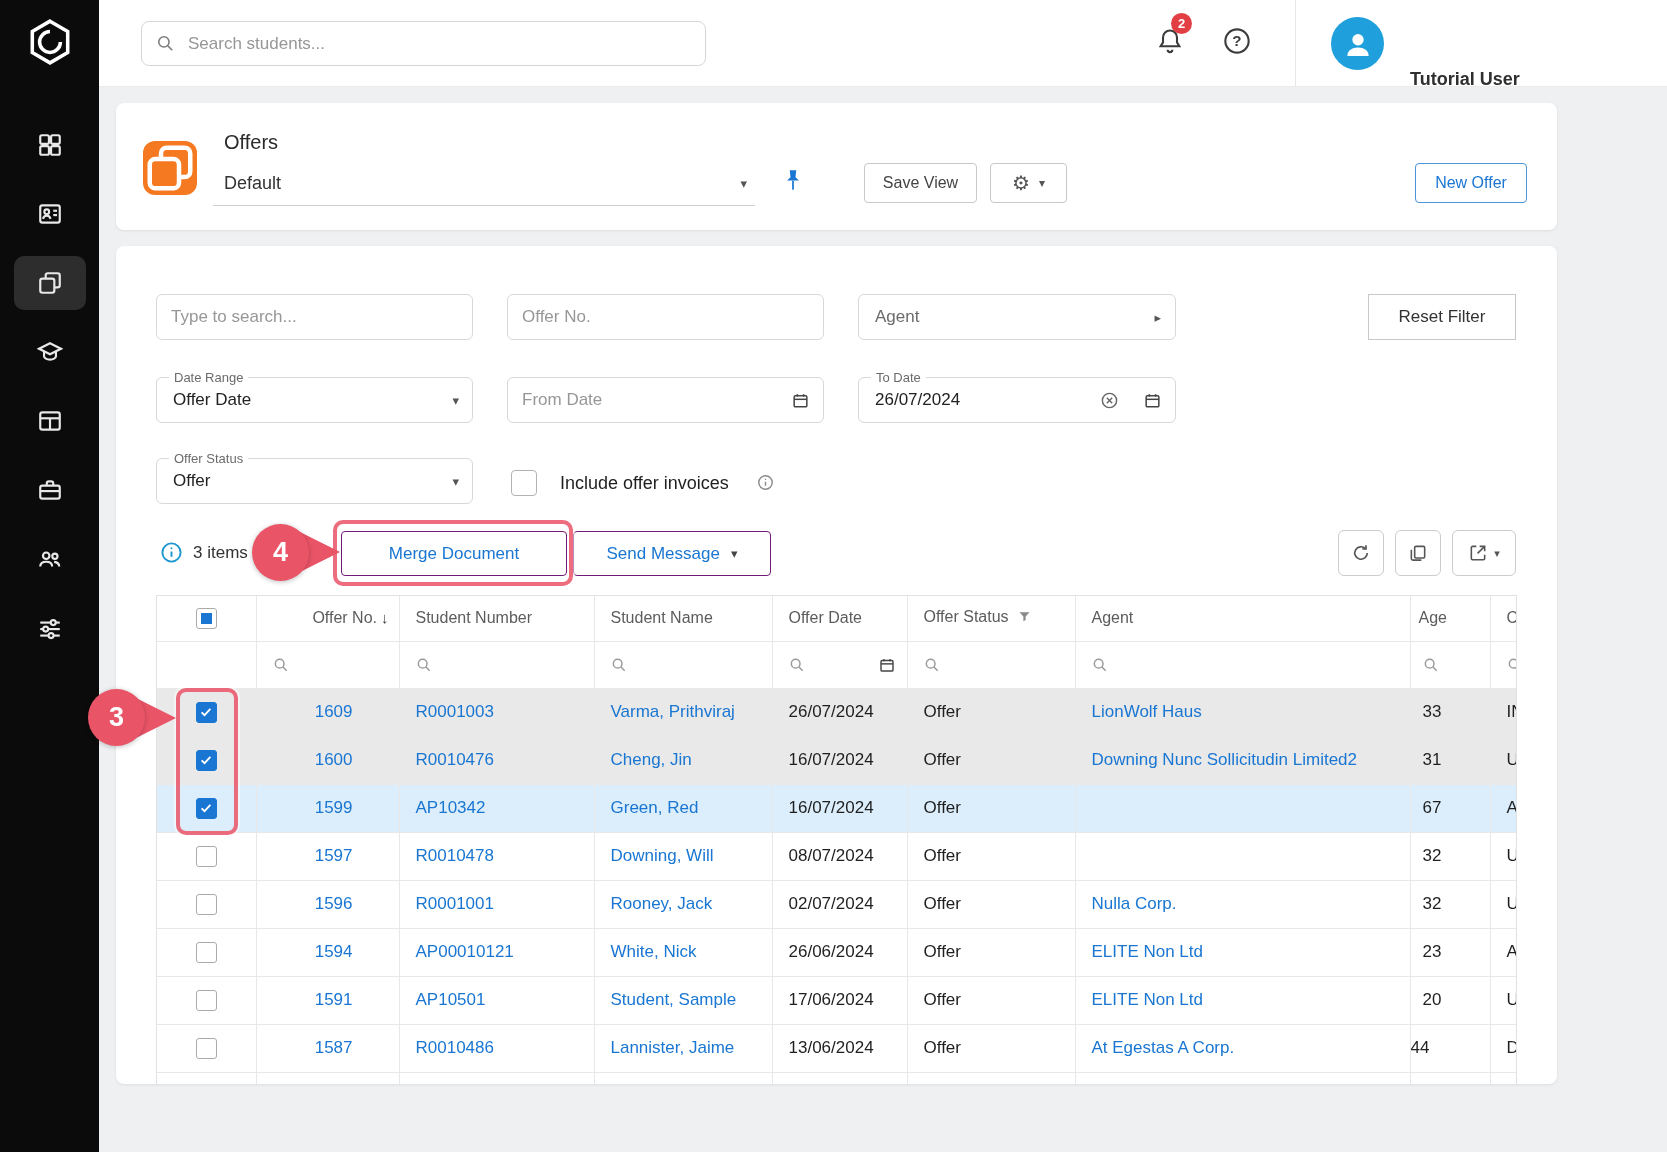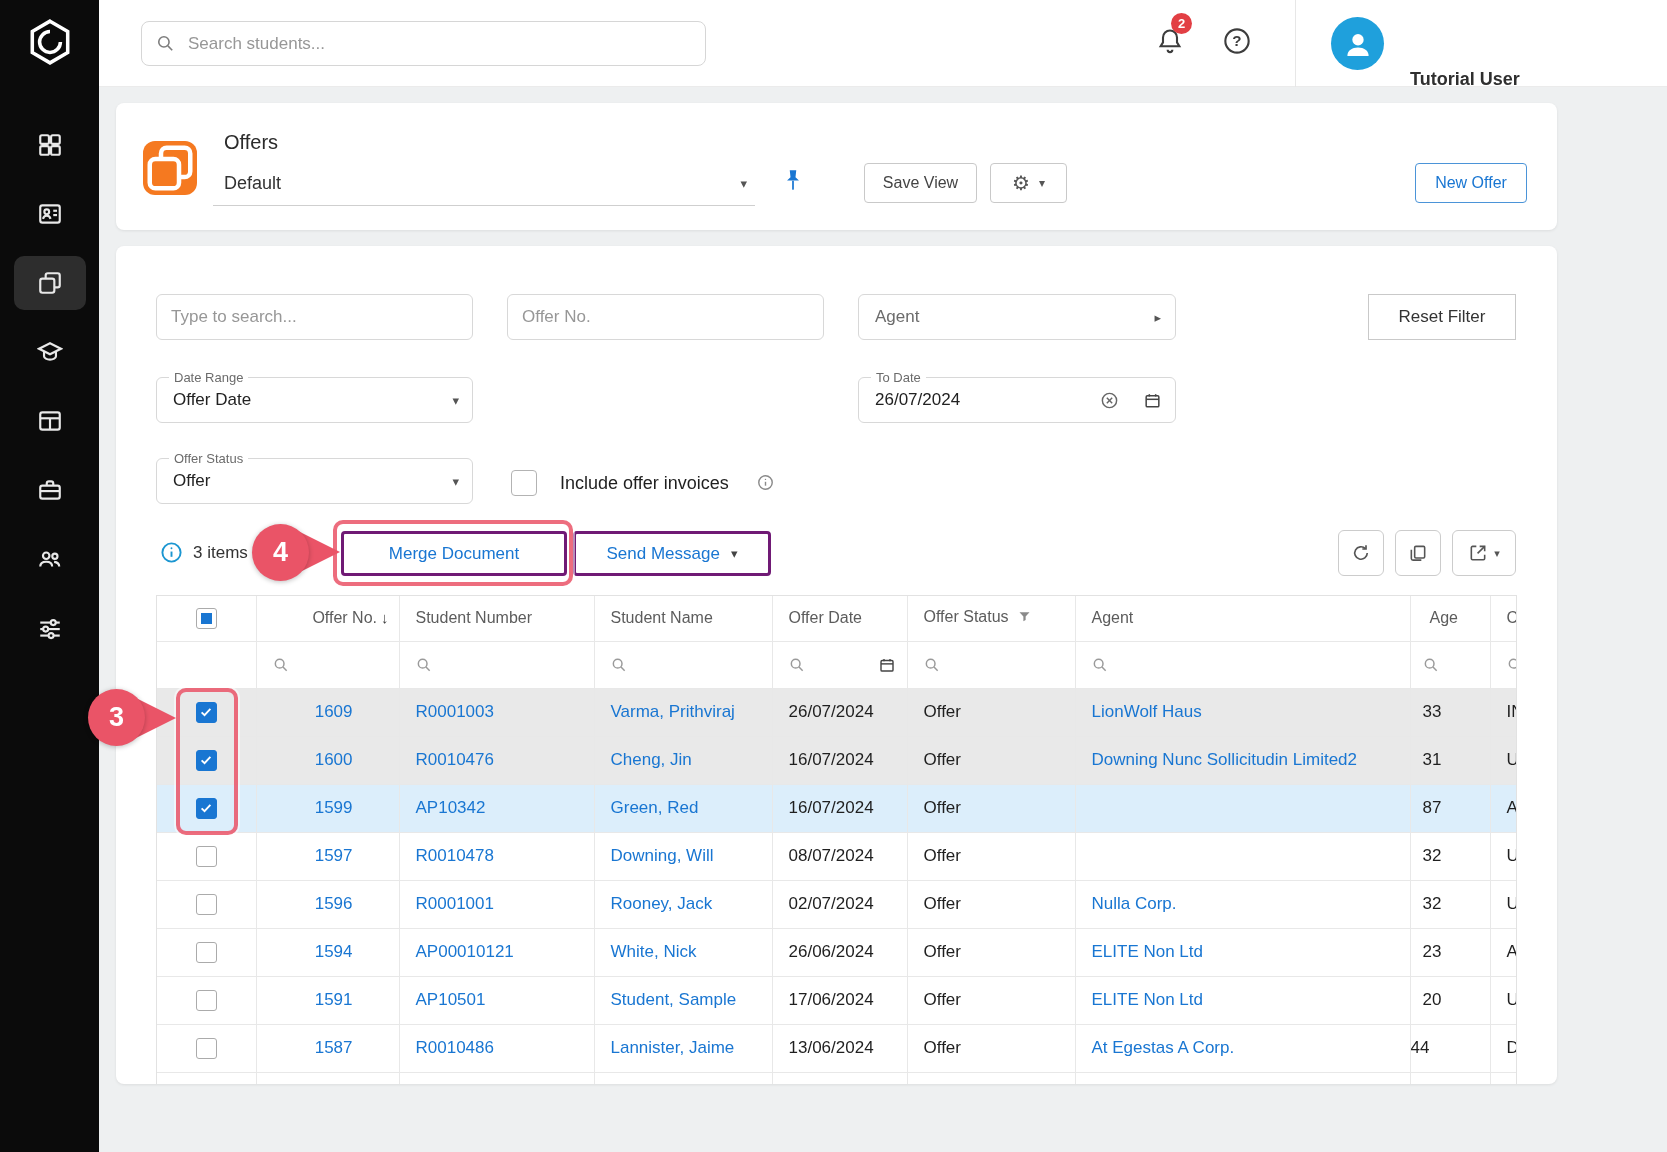--- a/index.html
+++ b/index.html
@@ -62,21 +62,21 @@
   #f-fromdate { left:391px; top:131px; width:317px; }
   #f-todate { left:742px; top:131px; width:318px; }
   #f-status { left:40px; top:212px; width:317px; }
   .chk { position:absolute; width:26px; height:26px; border:1.5px solid #b3b3b3; border-radius:4px; background:#fff; }
   #inv-check { left:395px; top:224px; }
   #inv-label { position:absolute; left:444px; top:227px; font-size:18px; color:#1f1f1f; }
   #inv-info { position:absolute; left:641px; top:228px; width:17px; height:17px; color:#8a8a8a; }
   
   #sel-info { position:absolute; left:44px; top:295px; width:23px; height:23px; color:#1b96d1; }
   #sel-text { position:absolute; left:77px; top:297px; font-size:17px; color:#333; }
-  .btn-blue { border:3px solid #701a75; color:#1976d2; background:#fff; border-radius:4px; font-size:17px; display:flex; align-items:center; justify-content:center; gap:11px; cursor:pointer; }
+  .btn-blue { border:1px solid #701a75; color:#1976d2; background:#fff; border-radius:4px; font-size:17px; display:flex; align-items:center; justify-content:center; gap:11px; cursor:pointer; }
   #btn-merge { position:absolute; left:225px; top:285px; width:226px; height:45px; }
   #btn-send { position:absolute; left:457px; top:285px; width:198px; height:45px; }
   #btn-send .caret { color:#444; font-size:13px; }
   .tool-btn { position:absolute; top:284px; height:46px; border:1px solid #ccc; border-radius:6px; background:#fff; display:flex; align-items:center; justify-content:center; gap:6px; color:#555; cursor:pointer; }
   .tool-btn svg { width:20px; height:20px; }
   #btn-refresh { left:1222px; width:46px; }
   #btn-copy { left:1279px; width:46px; }
   #btn-export { left:1336px; width:64px; }
   #btn-export .caret { font-size:11px; color:#555; }
   
@@ -263,20 +263,29 @@
     <span class="caret-r">▸</span>
   </div>
   <div class="btn" id="btn-reset">
     <span>Reset Filter</span>
   </div>
 
   <div class="fld" id="f-daterange">
     <span class="flabel">Date Range</span>
     <span class="val">Offer Date</span>
     <span class="caret">▾</span>
+  </div>
+  <div class="fld" id="f-fromdate">
+    <input type="text" style="padding-right: 44px;" placeholder="From Date">
+    <svg class="fic" style="right:13px;" viewBox="0 0 24 24" fill="none" stroke="currentColor" stroke-width="1.9">
+        <rect x="4" y="6" width="16" height="14" rx="1.5"></rect>
+        <line x1="4" y1="10.5" x2="20" y2="10.5"></line>
+        <line x1="8" y1="4" x2="8" y2="7"></line>
+        <line x1="16" y1="4" x2="16" y2="7"></line>
+      </svg>
   </div>
   <div class="fld" id="f-todate">
     <span class="flabel">To Date</span>
     <span class="val">26/07/2024</span>
     <svg class="fic" style="right:56px; color:#666;" viewBox="0 0 24 24" fill="none" stroke="currentColor" stroke-width="1.8">
         <circle cx="12" cy="12" r="9"></circle>
         <line x1="8.6" y1="8.6" x2="15.4" y2="15.4"></line>
         <line x1="15.4" y1="8.6" x2="8.6" y2="15.4"></line>
       </svg>
     <svg class="fic" style="right:13px;" viewBox="0 0 24 24" fill="none" stroke="currentColor" stroke-width="1.9">
@@ -353,21 +362,21 @@
                 <span class="ind-sq"></span>
               </span></th>
         <th class="c-no"><span>Offer No.</span><span class="sort">↓</span></th>
         <th>Student Number</th>
         <th>Student Name</th>
         <th>Offer Date</th>
         <th><span>Offer Status</span><span class="funnel"><svg viewBox="0 0 24 24" fill="currentColor">
                   <path d="M4 5h16l-6.2 7v5.5l-3.6 2V12z"></path>
                 </svg></span></th>
         <th>Agent</th>
-        <th style="padding-left:19px;">Age</th>
+        <th style="padding-left:8px;">Age</th>
         <th>C</th>
       </tr>
       <tr class="flt">
         <td class="c-check"></td>
         <td>
               <div class="flt-cell">
                 <svg viewBox="0 0 24 24" fill="none" stroke="currentColor" stroke-width="2.2">
                   <circle cx="10" cy="10" r="6.5"></circle>
                   <line x1="15" y1="15" x2="20.5" y2="20.5"></line>
                 </svg>
@@ -472,21 +481,21 @@
                 <svg viewBox="0 0 24 24" fill="none" stroke="#fff" stroke-width="3.2">
                   <polyline points="4.5,12.5 9.5,17.5 19.5,6.5"></polyline>
                 </svg>
               </span></td>
         <td class="c-no"><a class="lnk">1599</a></td>
         <td><a class="lnk">AP10342</a></td>
         <td><a class="lnk">Green, Red</a></td>
         <td>16/07/2024</td>
         <td>Offer</td>
         <td><a class="lnk"></a></td>
-        <td style="padding-left:12px;">87</td>
+        <td style="padding-left:12px;">67</td>
         <td>AU</td>
       </tr>
       <tr class="row">
         <td class="c-check"><span class="cbx"></span></td>
         <td class="c-no"><a class="lnk">1597</a></td>
         <td><a class="lnk">R0010478</a></td>
         <td><a class="lnk">Downing, Will</a></td>
         <td>08/07/2024</td>
         <td>Offer</td>
         <td><a class="lnk"></a></td>

